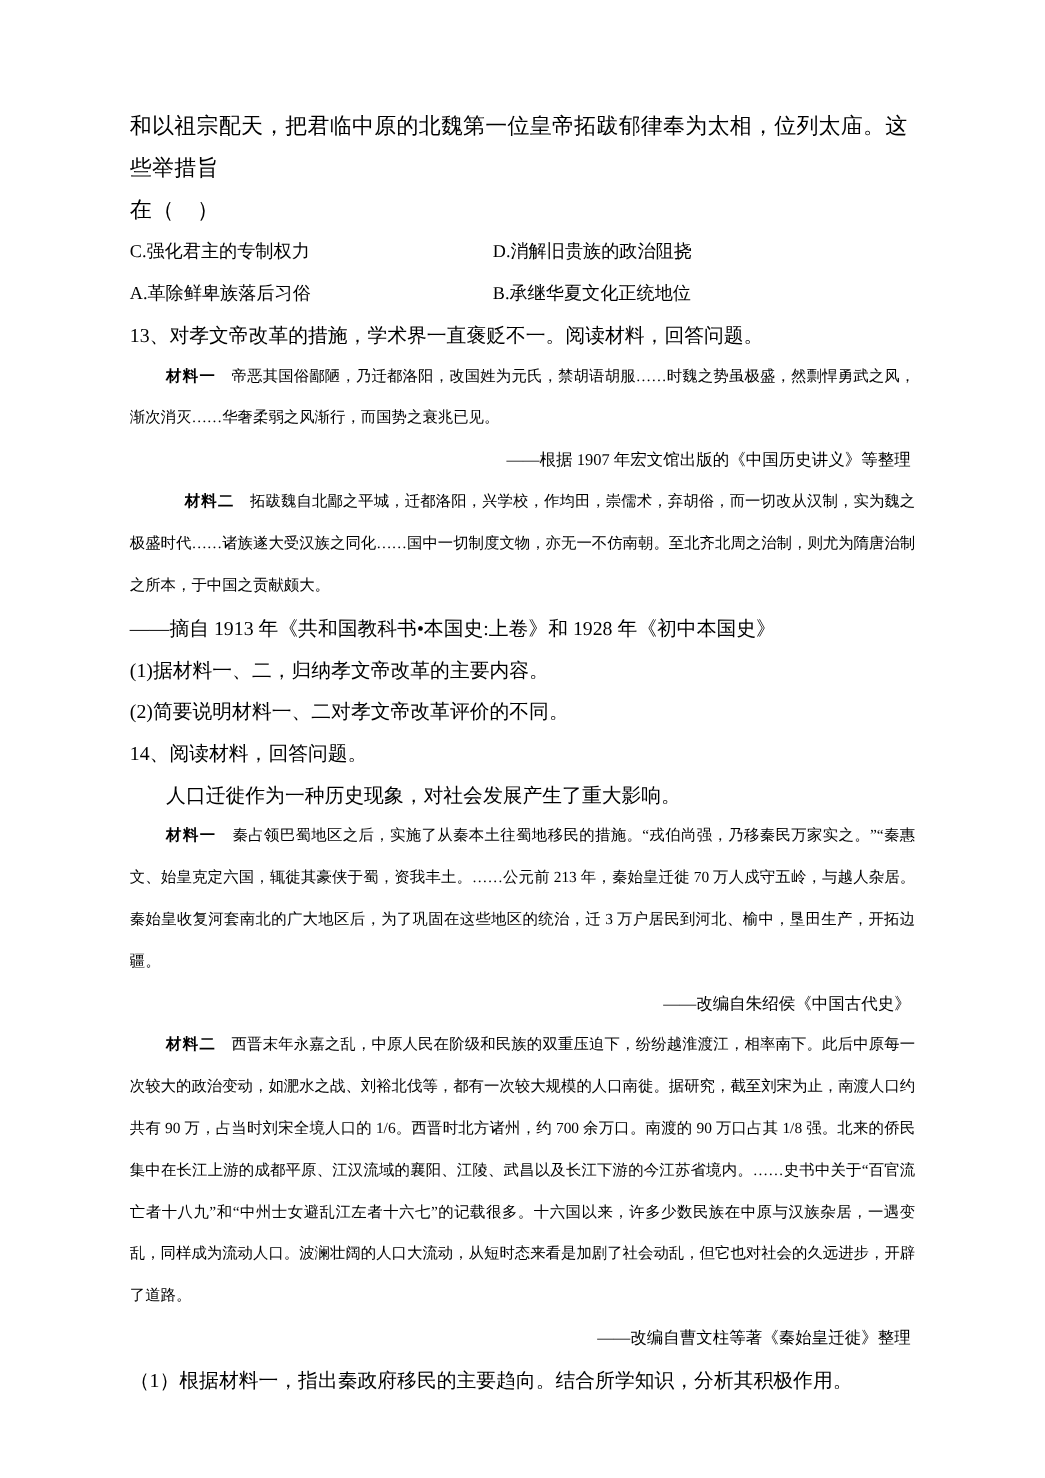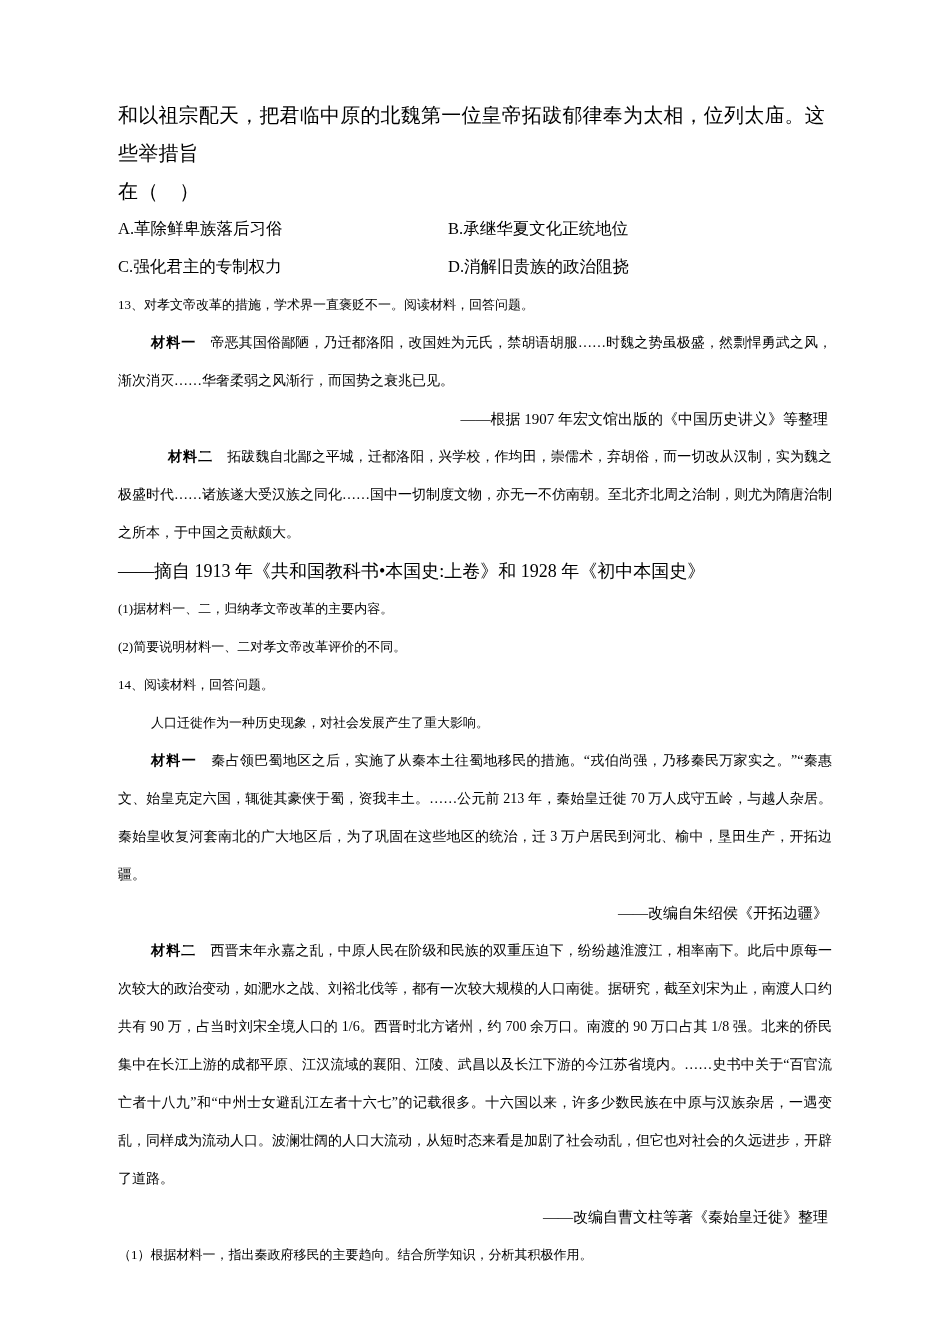--- a/index.html
+++ b/index.html
@@ -23,21 +23,21 @@
   .line {
     font-size: 20px;
     line-height: 38px;
     letter-spacing: 0.2px;
     white-space: pre-wrap;
   }
   .indent1 { text-indent: 0; }
   .indent2 { text-indent: 33px; }
   .indent3 { text-indent: 50px; }
   .q-line {
-    font-size: 13px;
+    font-size: 18px;
     line-height: 38px;
   }
   .opts {
     display: flex;
     font-size: 16.5px;
     line-height: 38px;
   }
   .opts .a { width: 330px; flex: 0 0 330px; }
   .opts .b { flex: 1 1 auto; }
   .mat-label {
@@ -66,26 +66,26 @@
 </style>
 </head>
 <body>
 
 <div class="page">
 
   <div class="line indent1">和以祖宗配天，把君临中原的北魏第一位皇帝拓跋郁律奉为太相，位列太庙。这些举措旨</div>
   <div class="line indent1">在（    ）</div>
 
   <div class="opts">
+    <div class="a">C.强化君主的专制权力</div>
+    <div class="b">D.消解旧贵族的政治阻挠</div>
+  </div>
+  <div class="opts">
     <div class="a">A.革除鲜卑族落后习俗</div>
     <div class="b">B.承继华夏文化正统地位</div>
-  </div>
-  <div class="opts">
-    <div class="a">C.强化君主的专制权力</div>
-    <div class="b">D.消解旧贵族的政治阻挠</div>
   </div>
 
   <div class="q-line">13、对孝文帝改革的措施，学术界一直褒贬不一。阅读材料，回答问题。</div>
 
   <div class="para indent2">
     <span class="mat-label">材料一</span><span>　</span><span>帝恶其国俗鄙陋，乃迁都洛阳，改国姓为元氏，禁胡语胡服……时魏之势虽极盛，然剽悍勇武之风，渐次消灭……华奢柔弱之风渐行，而国势之衰兆已见。</span>
   </div>
   <div class="src">——根据 1907 年宏文馆出版的《中国历史讲义》等整理</div>
 
   <div class="para indent3">
@@ -95,21 +95,21 @@
 
   <div class="q-line">(1)据材料一、二，归纳孝文帝改革的主要内容。</div>
   <div class="q-line">(2)简要说明材料一、二对孝文帝改革评价的不同。</div>
 
   <div class="q-line">14、阅读材料，回答问题。</div>
   <div class="q-line indent2">人口迁徙作为一种历史现象，对社会发展产生了重大影响。</div>
 
   <div class="para indent2">
     <span class="mat-label">材料一</span><span>　</span><span>秦占领巴蜀地区之后，实施了从秦本土往蜀地移民的措施。“戎伯尚强，乃移秦民万家实之。”“秦惠文、始皇克定六国，辄徙其豪侠于蜀，资我丰土。……公元前 213 年，秦始皇迁徙 70 万人戍守五岭，与越人杂居。秦始皇收复河套南北的广大地区后，为了巩固在这些地区的统治，迁 3 万户居民到河北、榆中，垦田生产，开拓边疆。</span>
   </div>
-  <div class="src">——改编自朱绍侯《开拓边疆》</div>
+  <div class="src">——改编自朱绍侯《中国古代史》</div>
 
   <div class="para indent2">
     <span class="mat-label">材料二</span><span>　</span><span>西晋末年永嘉之乱，中原人民在阶级和民族的双重压迫下，纷纷越淮渡江，相率南下。此后中原每一次较大的政治变动，如淝水之战、刘裕北伐等，都有一次较大规模的人口南徙。据研究，截至刘宋为止，南渡人口约共有 90 万，占当时刘宋全境人口的 1/6。西晋时北方诸州，约 700 余万口。南渡的 90 万口占其 1/8 强。北来的侨民集中在长江上游的成都平原、江汉流域的襄阳、江陵、武昌以及长江下游的今江苏省境内。……史书中关于“百官流亡者十八九”和“中州士女避乱江左者十六七”的记载很多。十六国以来，许多少数民族在中原与汉族杂居，一遇变乱，同样成为流动人口。波澜壮阔的人口大流动，从短时态来看是加剧了社会动乱，但它也对社会的久远进步，开辟了道路。</span>
   </div>
   <div class="src">——改编自曹文柱等著《秦始皇迁徙》整理</div>
 
   <div class="q-line">（1）根据材料一，指出秦政府移民的主要趋向。结合所学知识，分析其积极作用。</div>
 
 </div>
 

